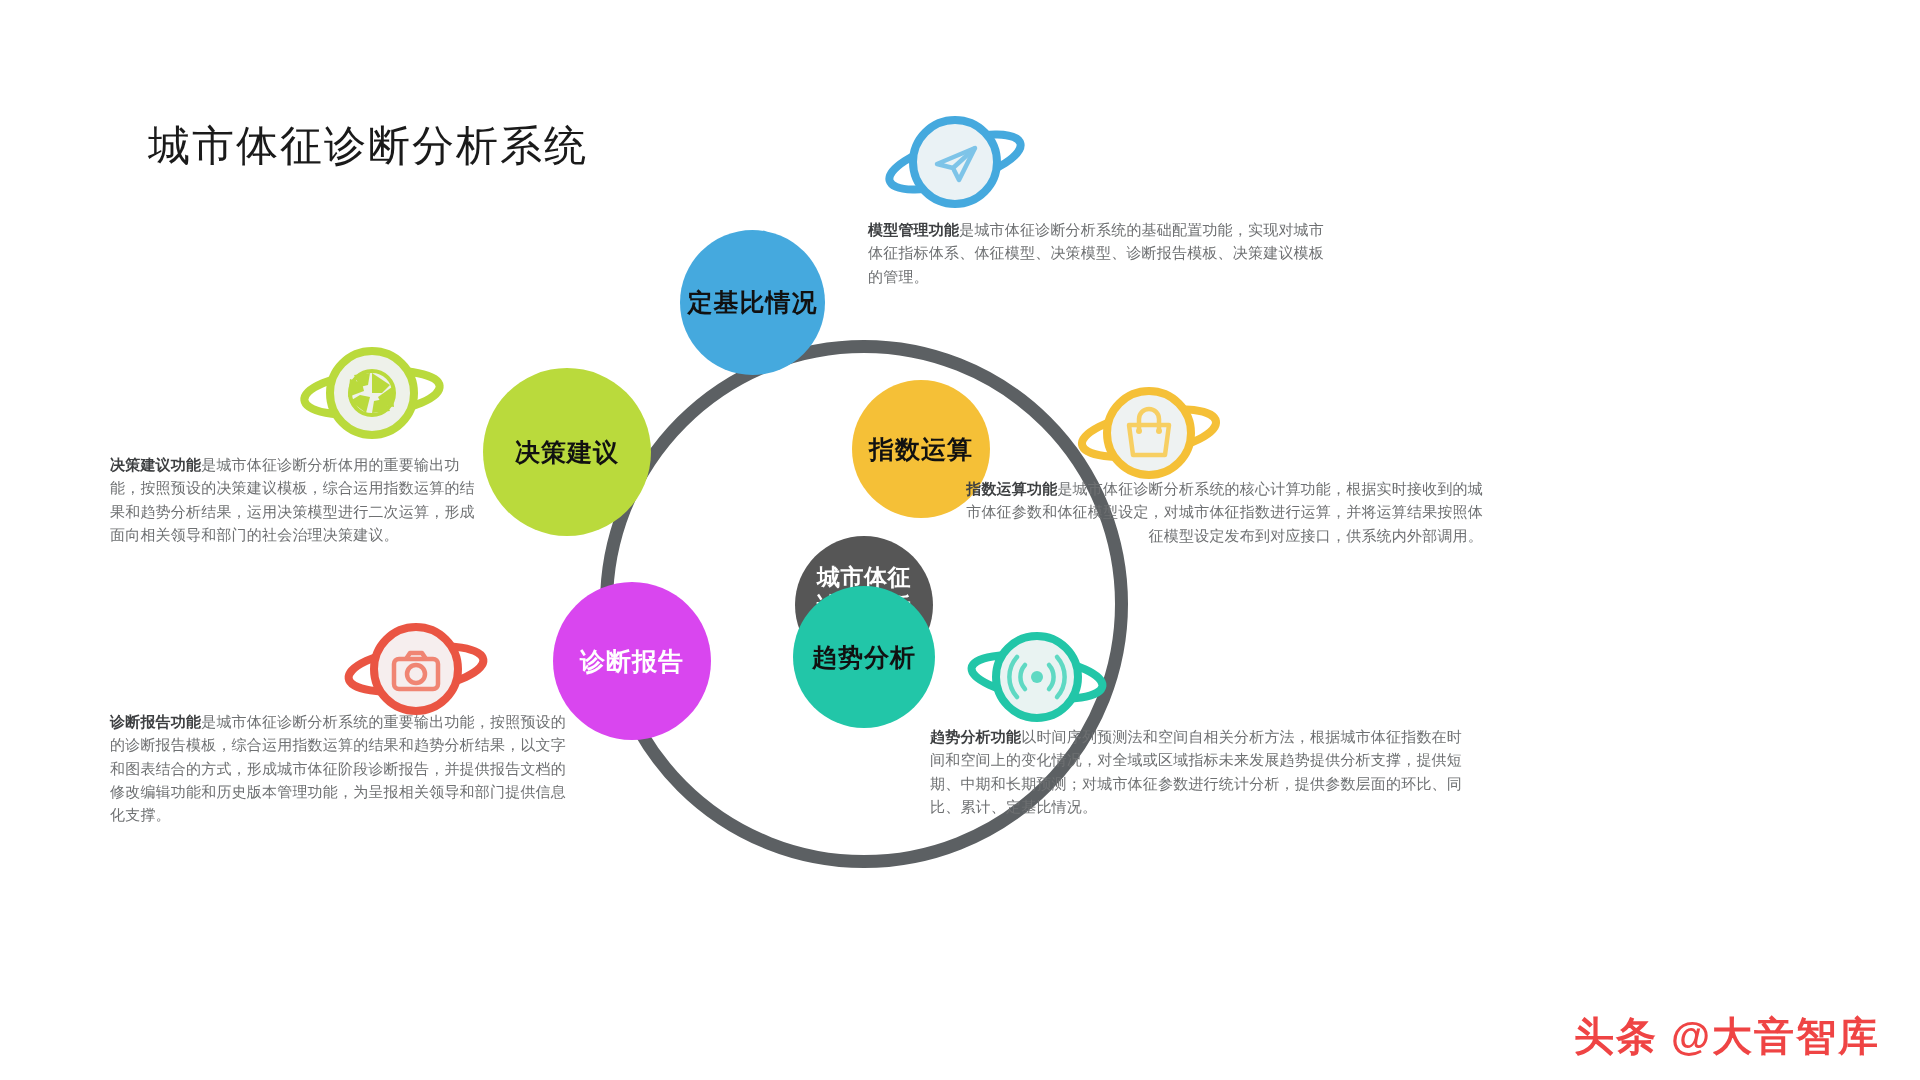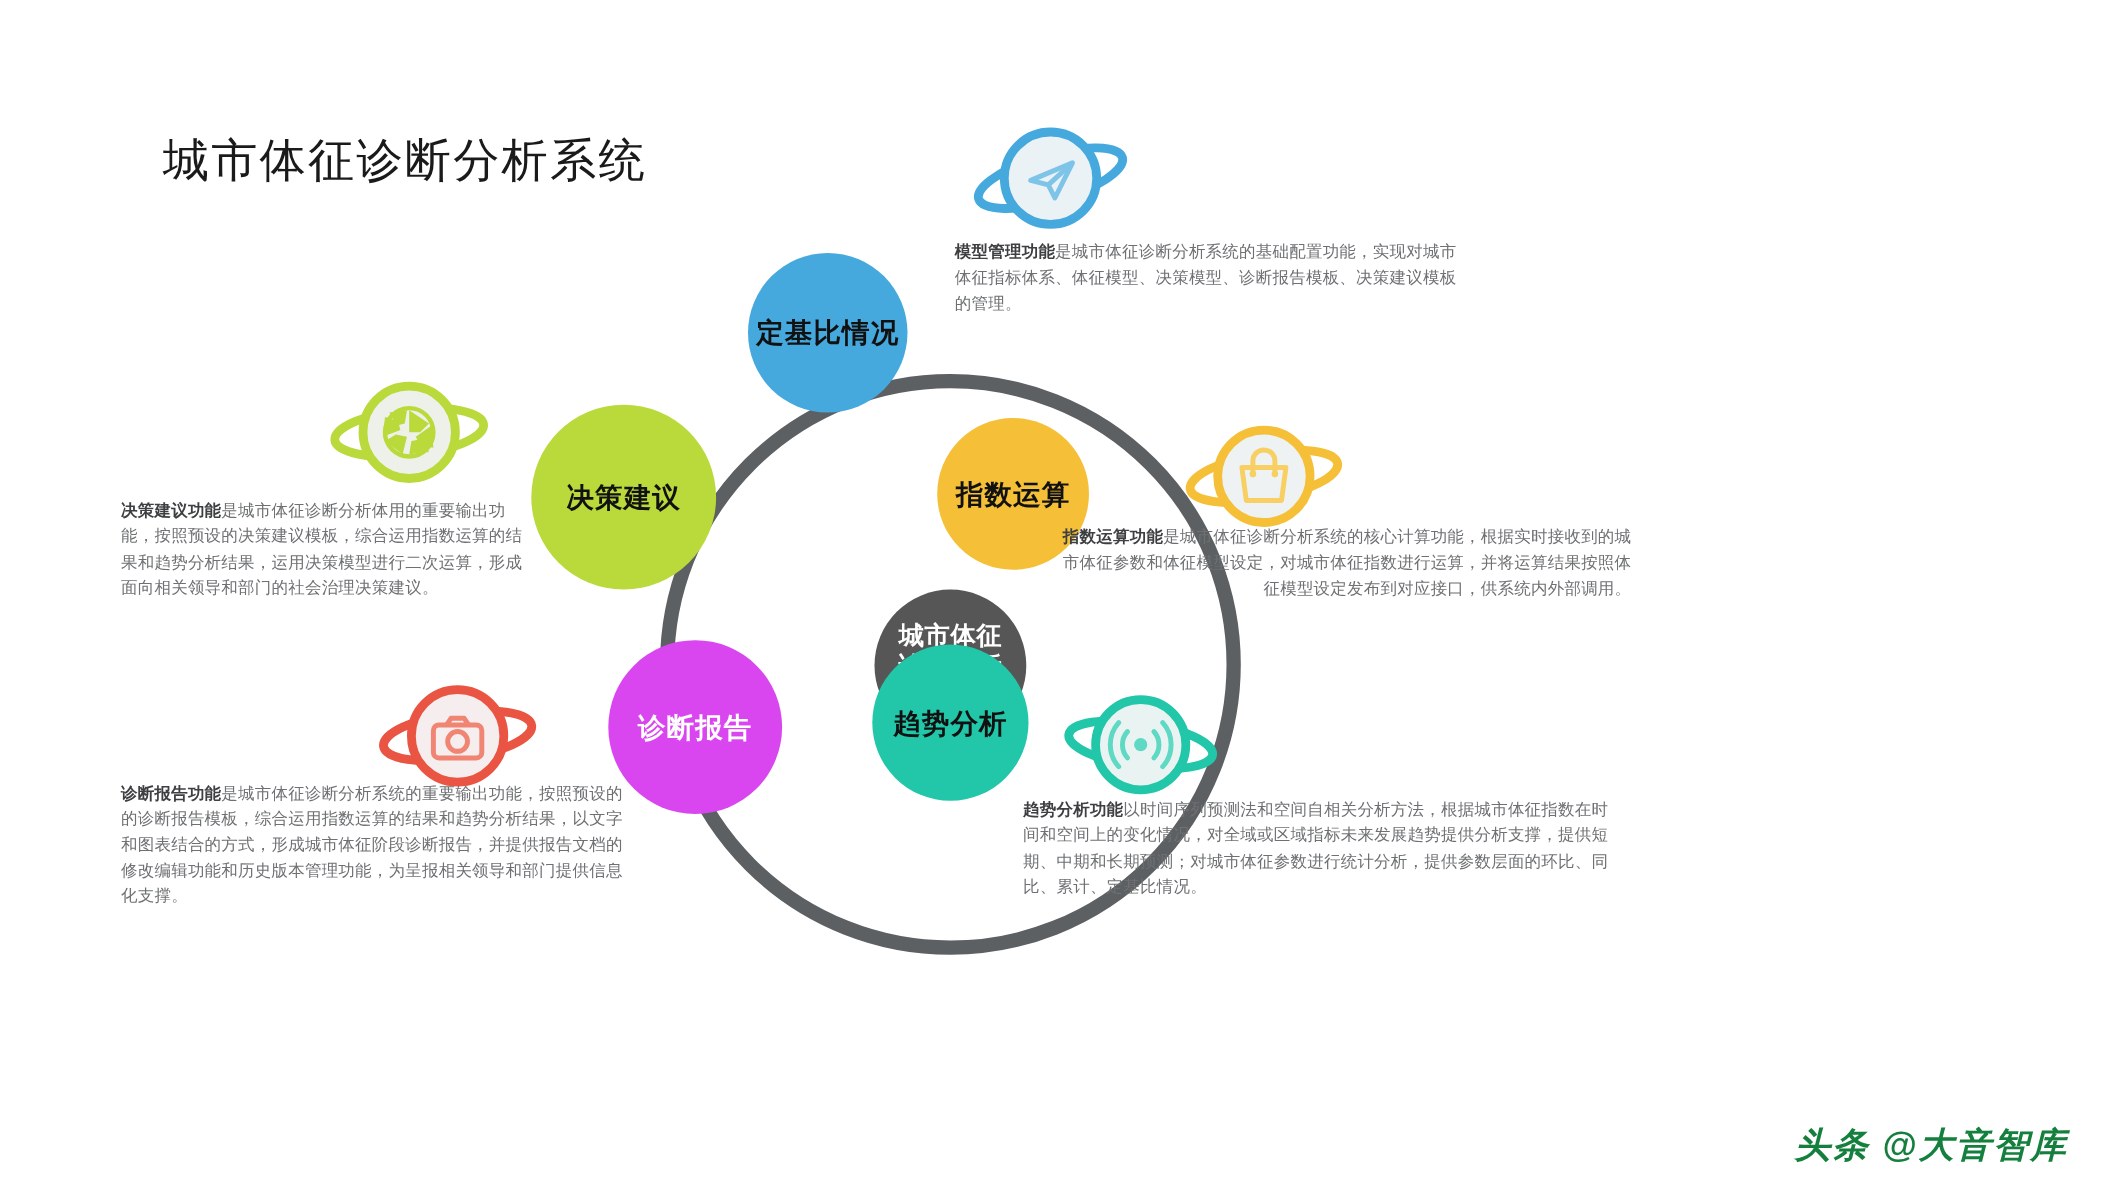--- a/index.html
+++ b/index.html
@@ -93,26 +93,25 @@
   .blk-model  { left: 868px;  top: 218px;  width: 462px; }
   .blk-index  { left: 955px;  top: 477px;  width: 528px; text-align: right; }
   .blk-trend  { left: 930px;  top: 725px;  width: 535px; }
   .blk-report { left: 110px;  top: 710px;  width: 462px; }
   .blk-advice { left: 110px;  top: 437px;  width: 372px; margin-top: 16px; }
 
   
   .watermark {
     position: absolute;
     right: 40px; bottom: 16px;
-    font-size: 32px;
+    font-size: 40px;
     font-weight: 700;
-    color: #15803d;
+    color: #ef4444;
     letter-spacing: 2px;
     white-space: nowrap;
-    font-style: italic;
   }
 </style>
 </head>
 <body>
 
 <div id="stage">
 
   <div class="page-title">城市体征诊断分析系统</div>
 
   <div class="ring"></div>

